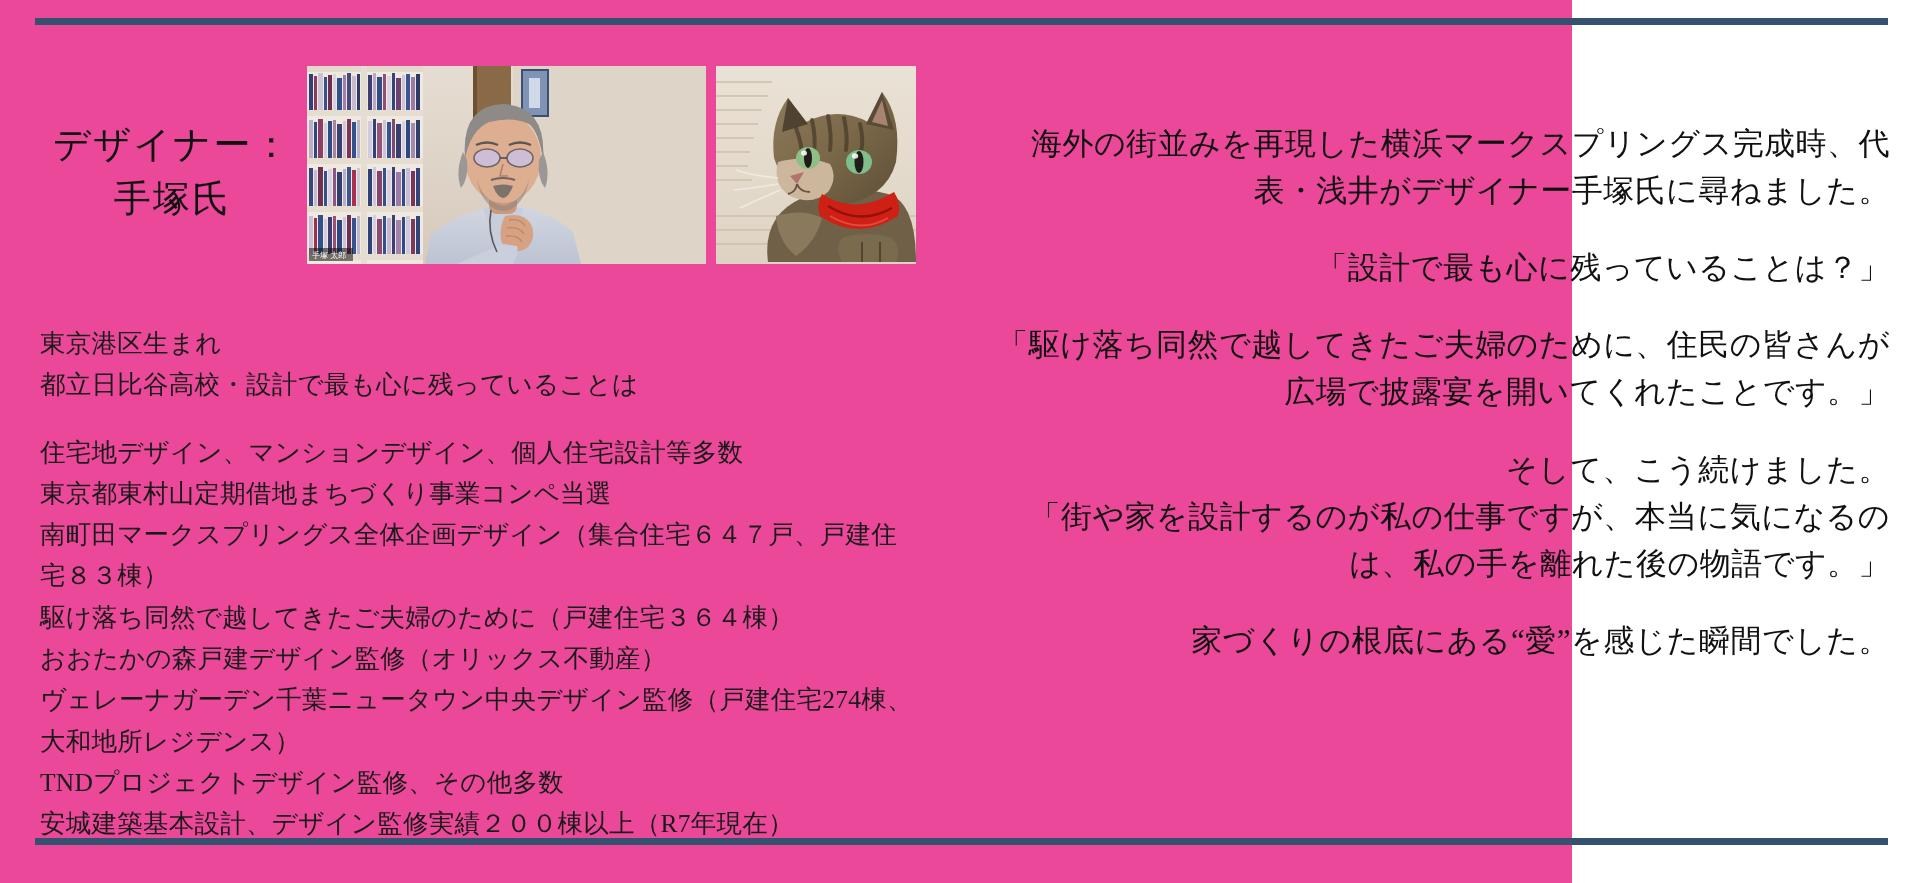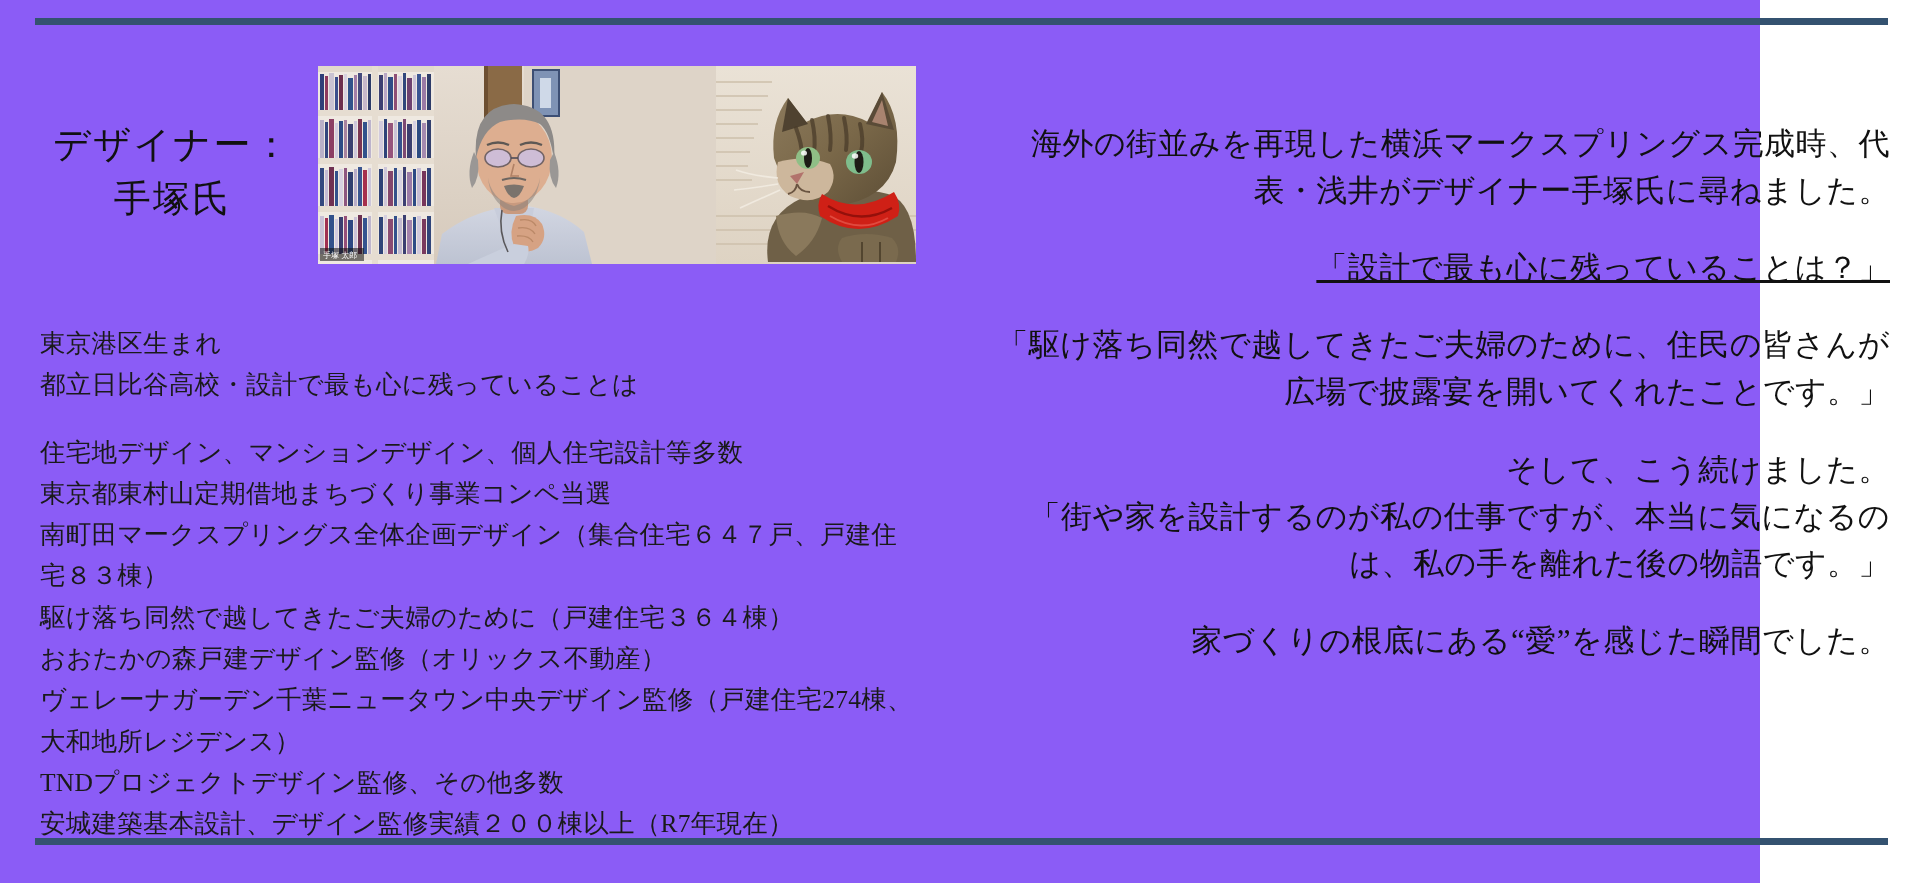--- a/index.html
+++ b/index.html
@@ -12,23 +12,23 @@
     width: 1920px;
     height: 883px;
     overflow: hidden;
     font-family: "Liberation Serif", "DejaVu Serif", serif;
     color: #000000;
     position: relative;
   }
 
   .slide {
     position: relative;
-    width: 1760px;
+    width: 1572px;
     height: 883px;
-    background: #8b5cf6;
+    background: #ec4899;
   }
 
   
   .rule {
     position: absolute;
     left: 35px;
     width: 1853px;
     height: 7px;
     background: #345270;
   }
@@ -51,21 +51,21 @@
   .heading .line1 { display: block; }
   .heading .line2 { display: block; }
 
   
   .photo {
     position: absolute;
     overflow: hidden;
     background: #dddddd;
   }
   .photo-designer {
-    left: 318px;
+    left: 307px;
     top: 66px;
     width: 399px;
     height: 198px;
   }
   .photo-cat {
     left: 716px;
     top: 66px;
     width: 200px;
     height: 198px;
   }
@@ -99,21 +99,21 @@
     left: 985px;
     top: 120px;
     width: 905px;
     font-size: 31px;
     line-height: 1.52;
     letter-spacing: 0.015em;
     color: #111111;
     text-align: right;
   }
   .story p { margin: 0; }
-  .story p.indent { text-indent: 0; padding-left: 14px; text-decoration: underline; }
+  .story p.indent { text-indent: 0; padding-left: 14px; }
   .story p.spacer { height: 30px; }
 </style>
 </head>
 <body>
 
 <div class="slide">
 
   <div class="rule rule-top" style="background: rgb(52, 82, 112);"></div>
   <div class="rule rule-bottom" style="background: rgb(52, 82, 112);"></div>
 

